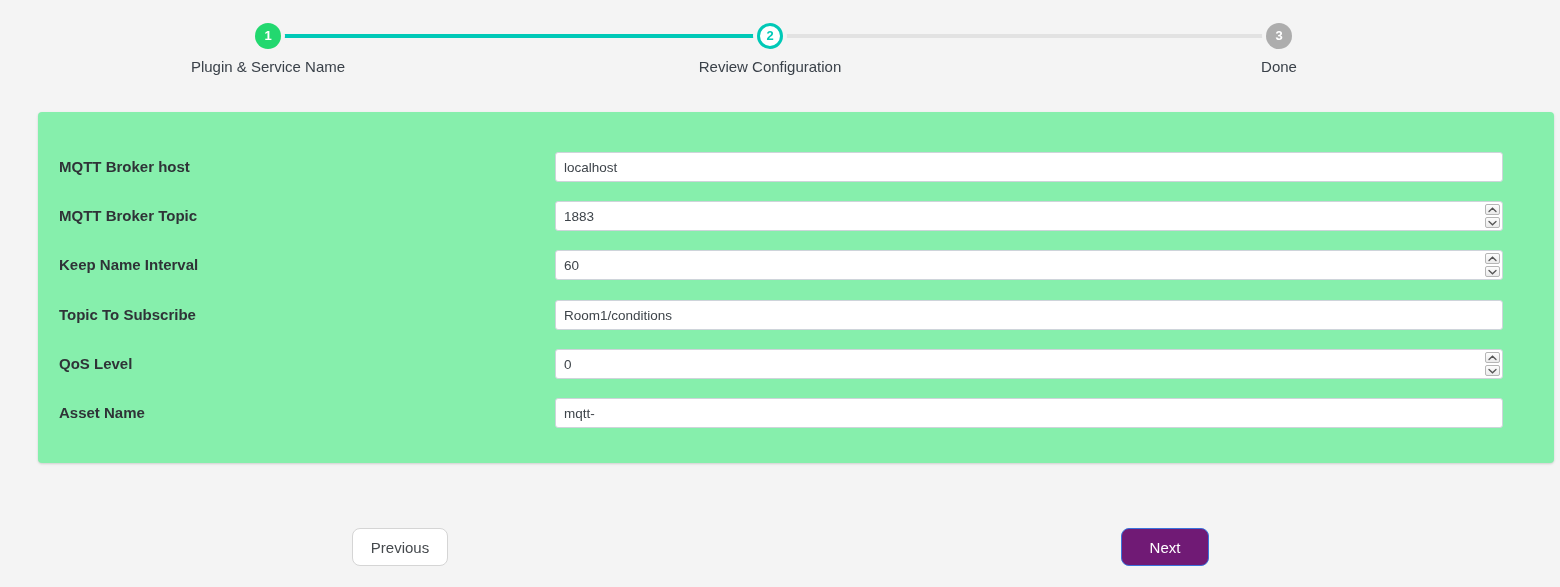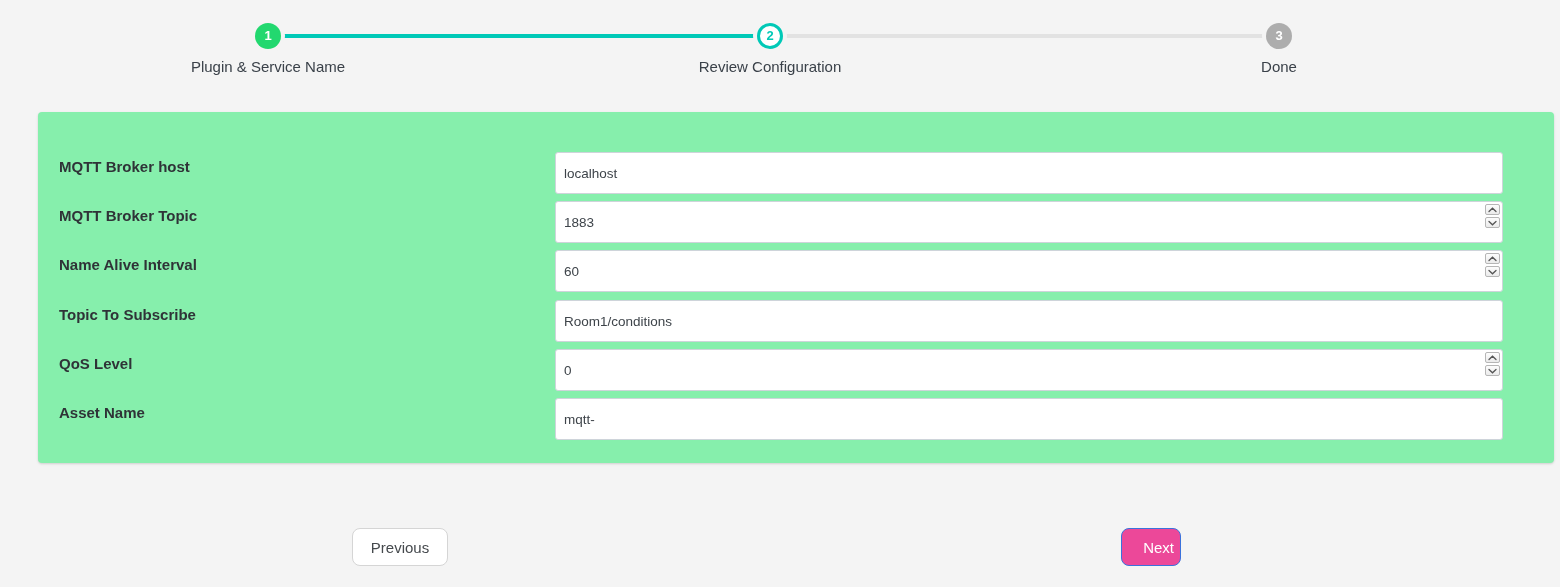--- a/index.html
+++ b/index.html
@@ -107,21 +107,21 @@
     font-size: 15px;
     font-weight: bold;
     color: #2f3337;
     line-height: 30px;
   }
   .form-control {
     position: absolute;
     left: 517px;
     top: 0;
     width: 948px;
-    height: 42px;
+    height: 30px;
     box-sizing: border-box;
     border: 1px solid #ced4da;
     border-radius: 3px;
     background: #ffffff;
     font-family: "Liberation Sans", sans-serif;
     font-size: 13.5px;
     color: #3e444a;
     padding: 0 8px;
     outline: none;
   }
@@ -167,27 +167,26 @@
     width: 96px;
     height: 38px;
     background: #ffffff;
     border: 1px solid #d5d5d5;
     color: #45494d;
     line-height: 36px;
   }
   .btn-next {
     left: 1121px;
     top: 528px;
-    width: 60px;
+    width: 88px;
     height: 38px;
-    background: #ec4899;
+    background: #701a75;
     border: 1px solid #3a72dc;
     color: #ffffff;
     line-height: 36px;
-    text-align: right;
   }
 </style>
 </head>
 <body>
 
 <div class="stepper">
 
   <div class="step-track track-done" style="left:268px; width:502px;"></div>
   <div class="step-track track-todo" style="left:770px; width:509px;"></div>
 
@@ -227,21 +226,21 @@
         </div>
         <div class="spin-btn">
           <svg width="9" height="6" viewBox="0 0 9 6">
               <path d="M1 1.5 L4.5 4.8 L8 1.5" fill="none" stroke="#555" stroke-width="1.3" stroke-linecap="round"></path>
             </svg>
         </div>
       </div>
     </div>
 
     <div class="form-row" style="top:138px;">
-      <div class="form-label">Name Alive Interval</div>
+      <div class="form-label">Keep Name Interval</div>
       <input class="form-control" type="text" value="60" style="">
       <div class="spinner">
         <div class="spin-btn">
           <svg width="9" height="6" viewBox="0 0 9 6">
               <path d="M1 4.5 L4.5 1.2 L8 4.5" fill="none" stroke="#555" stroke-width="1.3" stroke-linecap="round"></path>
             </svg>
         </div>
         <div class="spin-btn">
           <svg width="9" height="6" viewBox="0 0 9 6">
               <path d="M1 1.5 L4.5 4.8 L8 1.5" fill="none" stroke="#555" stroke-width="1.3" stroke-linecap="round"></path>

